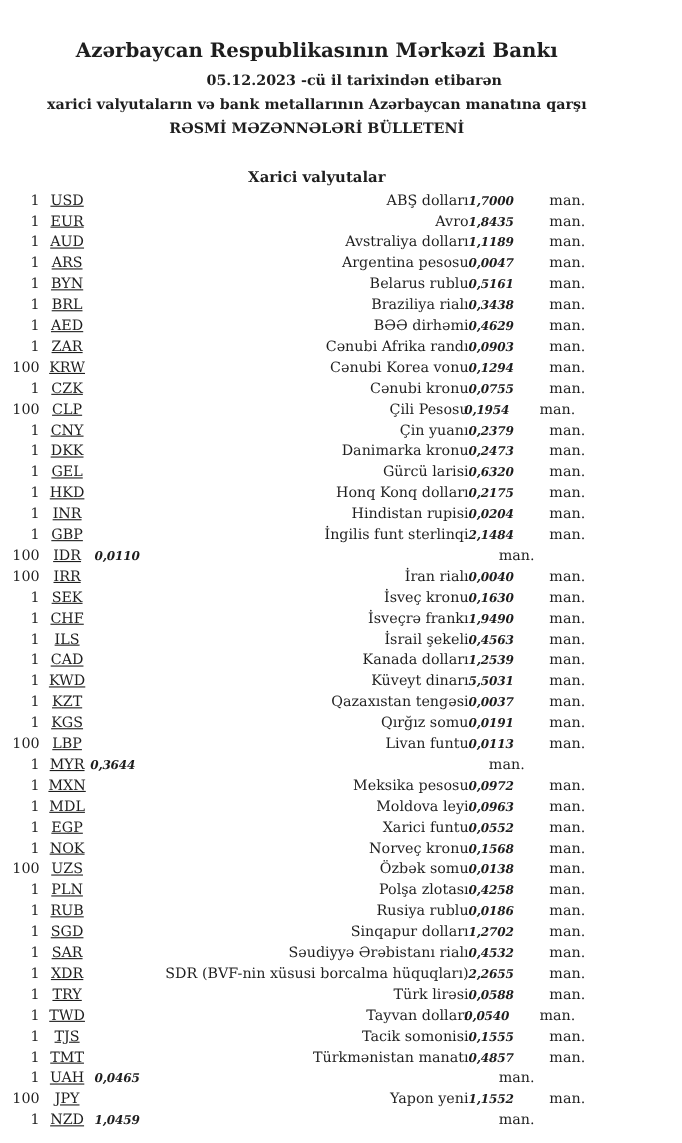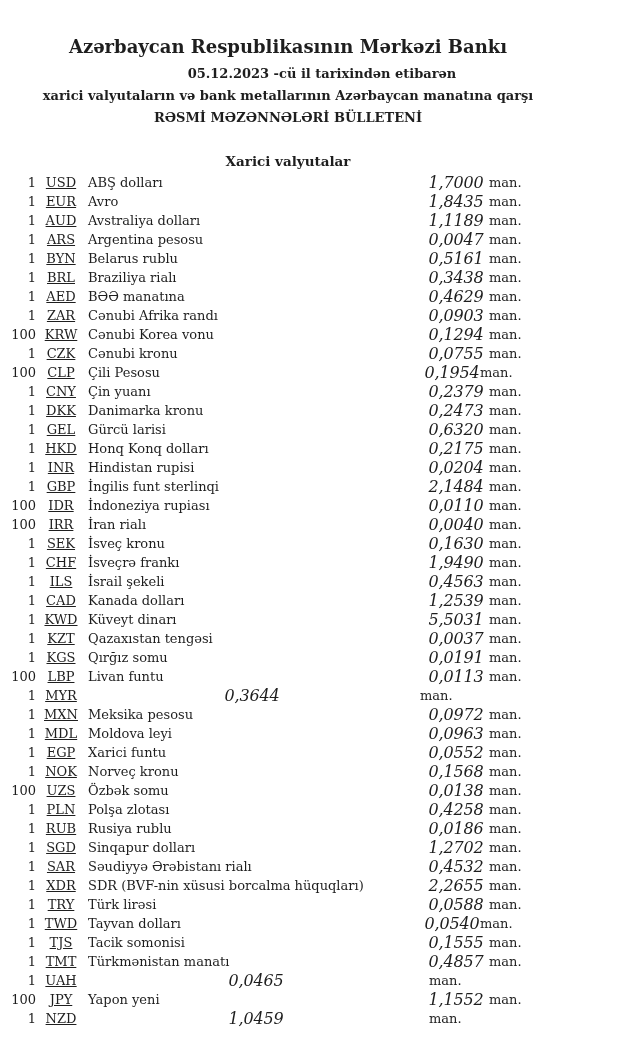--- a/index.html
+++ b/index.html
@@ -22,23 +22,23 @@
   }
   .table { margin-top:3px; padding-right:28px; }
   .row {
     display:grid;
     grid-template-columns:36px 50px 1fr 60px 46px;
     line-height:19px;
     font-size:13px;
   }
   .qty  { text-align:right; }
   .code { text-align:center;text-decoration:underline; }
-  .name { padding-left:2px; white-space:nowrap; overflow:hidden; }
-  .rate { text-align:center; font-weight:normal; font-style:italic; font-size:16px; letter-spacing:-0.2px; }
-  .man  { padding-left:3px; }
+  .name { padding-left:2px; white-space:nowrap; overflow:hidden;text-align:right; }
+  .rate { text-align:left; font-weight:bold; font-style:italic; font-size:11px; letter-spacing:-0.2px; }
+  .man  { padding-left:3px;text-align:right; }
   .row.tight .rate { transform:translateX(-4px); }
   .row.tight .man  { transform:translateX(-9px); }
 </style>
 </head>
 <body>
 
 <div class="page">
   <div class="header">
     <div class="bank-name">Azərbaycan Respublikasının Mərkəzi Bankı</div>
     <div class="hline date-line">05.12.2023 -cü il tarixindən etibarən</div>
@@ -93,21 +93,21 @@
       <span class="qty">1</span>
       <span class="code">BRL</span>
       <span class="name">Braziliya rialı</span>
       <span class="rate">0,3438</span>
       <span class="man">man.</span>
     </div>
 
     <div class="row">
       <span class="qty">1</span>
       <span class="code">AED</span>
-      <span class="name">BƏƏ manatına</span>
+      <span class="name">BƏƏ dirhəmi</span>
       <span class="rate">0,4629</span>
       <span class="man">man.</span>
     </div>
 
     <div class="row">
       <span class="qty">1</span>
       <span class="code">ZAR</span>
       <span class="name">Cənubi Afrika randı</span>
       <span class="rate">0,0903</span>
       <span class="man">man.</span>
@@ -181,21 +181,20 @@
       <span class="qty">1</span>
       <span class="code">GBP</span>
       <span class="name">İngilis funt sterlinqi</span>
       <span class="rate">2,1484</span>
       <span class="man">man.</span>
     </div>
 
     <div class="row">
       <span class="qty">100</span>
       <span class="code">IDR</span>
-      <span class="name">İndoneziya rupiası</span>
       <span class="rate">0,0110</span>
       <span class="man">man.</span>
     </div>
 
     <div class="row">
       <span class="qty">100</span>
       <span class="code">IRR</span>
       <span class="name">İran rialı</span>
       <span class="rate">0,0040</span>
       <span class="man">man.</span>

